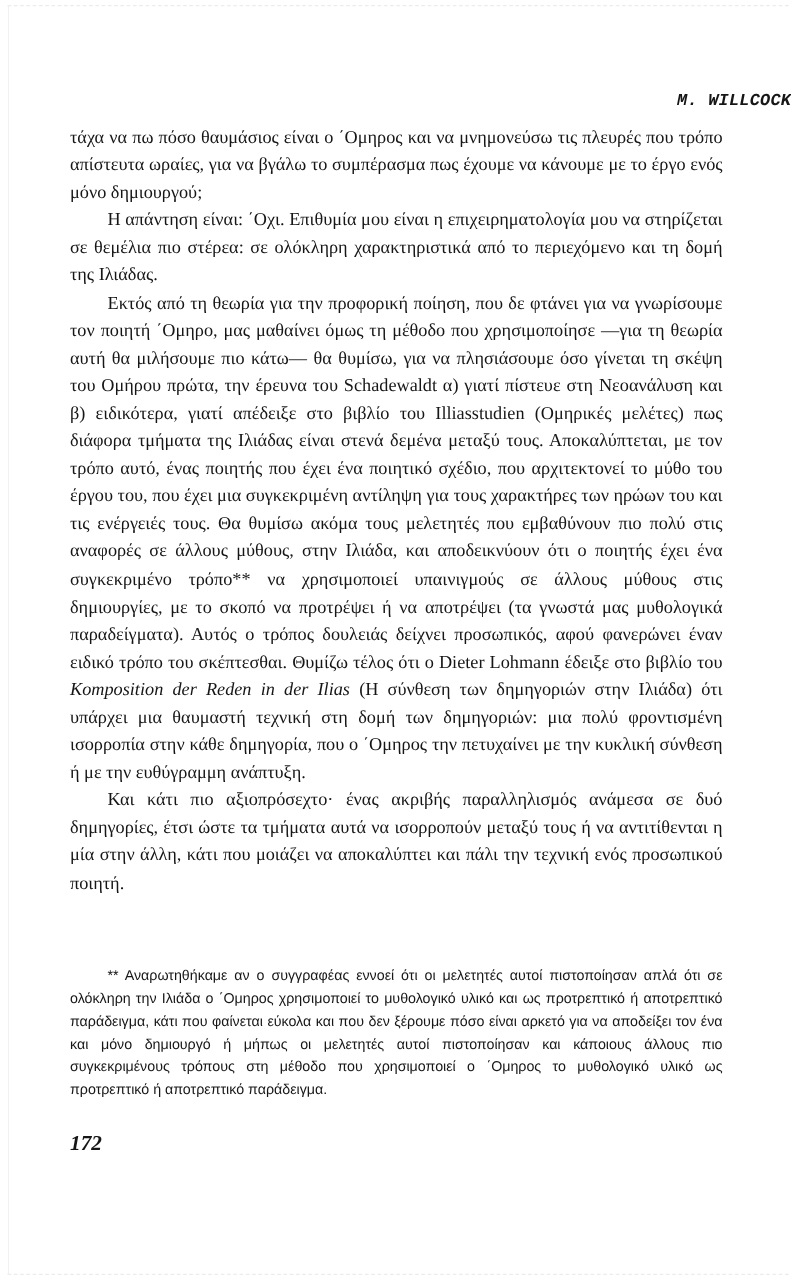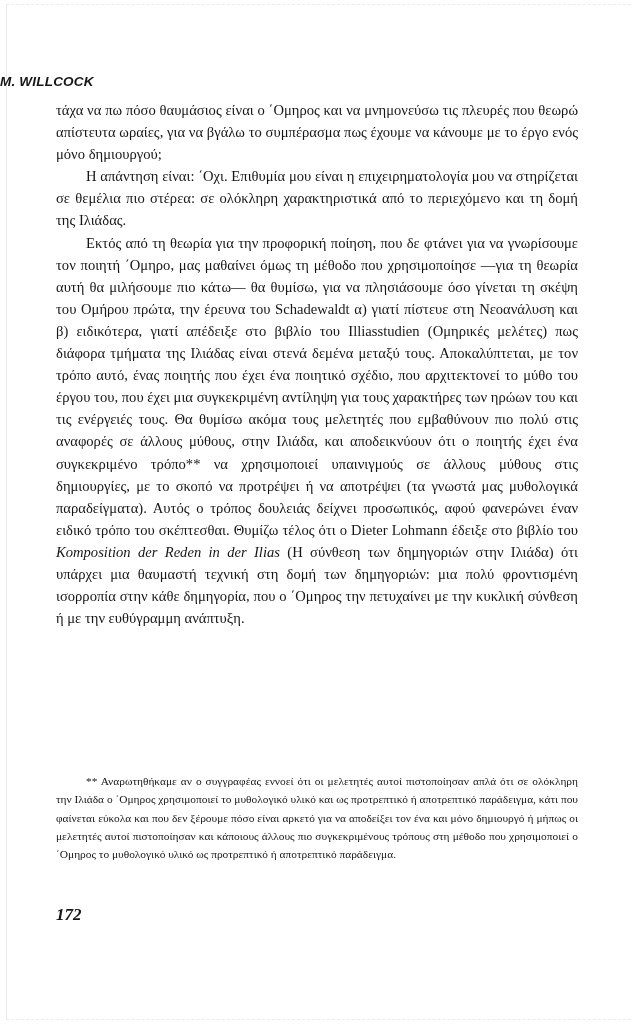--- a/index.html
+++ b/index.html
@@ -20,22 +20,22 @@
     left: 6px; top: 4px; right: 2px; bottom: 4px;
     border-left: 1px solid #ececec;
     border-top: 1px dashed #ececec;
     border-bottom: 1px dashed #ececec;
     pointer-events: none;
   }
   .running-head {
     position: absolute;
     top: 74px;
     left: 0; right: 0;
-    text-align: left;
-    font-family: Liberation Sans, sans-serif;
+    text-align: right;
+    font-family: Liberation Mono, monospace;
     font-style: italic;
     font-weight: bold;
     font-size: 13.5px;
     letter-spacing: 0.2px;
   }
   .body-text {
     position: absolute;
     top: 99px;
     left: 56px;
     width: 522px;
@@ -52,21 +52,21 @@
   }
   .body-text .it {
     font-style: italic;
     font-weight: normal;
   }
   .footnote {
     position: absolute;
     top: 772px;
     left: 56px;
     width: 522px;
-    font-family: Liberation Serif, serif;
+    font-family: Liberation Sans, sans-serif;
     font-size: 11.4px;
     line-height: 18.3px;
     text-align: justify;
     text-indent: 30px;
   }
   .page-number {
     position: absolute;
     top: 905px;
     left: 56px;
     font-family: "Liberation Serif", serif;
@@ -76,20 +76,21 @@
   }
 </style>
 </head>
 <body>
 
 <div class="page-edge"></div>
 
 <div class="running-head">M. WILLCOCK</div>
 
 <div class="body-text">
-  <p>τάχα να πω πόσο θαυμάσιος είναι ο ΄Ομηρος και να μνημονεύσω τις πλευρές που θεωρώ απίστευτα ωραίες, για να βγάλω το συμπέρασμα πως έχουμε να κάνουμε με το έργο ενός μόνο δημιουργού;</p>
+  <p>τάχα να πω πόσο θαυμάσιος είναι ο ΄Ομηρος και να μνημονεύσω τις πλευρές που τρόπο απίστευτα ωραίες, για να βγάλω το συμπέρασμα πως έχουμε να κάνουμε με το έργο ενός μόνο δημιουργού;</p>
   <p class="indent">Η απάντηση είναι: ΄Οχι. Επιθυμία μου είναι η επιχειρηματολογία μου να στηρίζεται σε θεμέλια πιο στέρεα: σε ολόκληρη χαρακτηριστικά από το περιεχόμενο και τη δομή της Ιλιάδας.</p>
   <p class="indent"><span>Εκτός από τη θεωρία για την προφορική ποίηση, που δε φτάνει για να γνωρίσουμε τον ποιητή ΄Ομηρο, μας μαθαίνει όμως τη μέθοδο που χρησιμοποίησε —για τη θεωρία αυτή θα μιλήσουμε πιο κάτω— θα θυμίσω, για να πλησιάσουμε όσο γίνεται τη σκέψη του Ομήρου πρώτα, την έρευνα του Schadewaldt α) γιατί πίστευε στη Νεοανάλυση και β) ειδικότερα, γιατί απέδειξε στο βιβλίο του Illiasstudien (Ομηρικές μελέτες) πως διάφορα τμήματα της Ιλιάδας είναι στενά δεμένα μεταξύ τους. Αποκαλύπτεται, με τον τρόπο αυτό, ένας ποιητής που έχει ένα ποιητικό σχέδιο, που αρχιτεκτονεί το μύθο του έργου του, που έχει μια συγκεκριμένη αντίληψη για τους χαρακτήρες των ηρώων του και τις ενέργειές τους. Θα θυμίσω ακόμα τους μελετητές που εμβαθύνουν πιο πολύ στις αναφορές σε άλλους μύθους, στην Ιλιάδα, και αποδεικνύουν ότι ο ποιητής έχει ένα συγκεκριμένο τρόπο** να χρησιμοποιεί υπαινιγμούς σε άλλους μύθους στις δημιουργίες, με το σκοπό να προτρέψει ή να αποτρέψει (τα γνωστά μας μυθολογικά παραδείγματα). Αυτός ο τρόπος δουλειάς δείχνει προσωπικός, αφού φανερώνει έναν ειδικό τρόπο του σκέπτεσθαι. Θυμίζω τέλος ότι ο Dieter Lohmann έδειξε στο βιβλίο του </span><span class="it">Komposition der Reden in der Ilias</span><span> (Η σύνθεση των δημηγοριών στην Ιλιάδα) ότι υπάρχει μια θαυμαστή τεχνική στη δομή των δημηγοριών: μια πολύ φροντισμένη ισορροπία στην κάθε δημηγορία, που ο ΄Ομηρος την πετυχαίνει με την κυκλική σύνθεση ή με την ευθύγραμμη ανάπτυξη.</span></p>
+  <p class="indent">Και κάτι πιο αξιοπρόσεχτο· ένας ακριβής παραλληλισμός ανάμεσα σε δυό δημηγορίες, έτσι ώστε τα τμήματα αυτά να ισορροπούν μεταξύ τους ή να αντιτίθενται η μία στην άλλη, κάτι που μοιάζει να αποκαλύπτει και πάλι την τεχνική ενός προσωπικού ποιητή.</p>
 </div>
 
 <div class="footnote">** Αναρωτηθήκαμε αν ο συγγραφέας εννοεί ότι οι μελετητές αυτοί πιστοποίησαν απλά ότι σε ολόκληρη την Ιλιάδα ο ΄Ομηρος χρησιμοποιεί το μυθολογικό υλικό και ως προτρεπτικό ή αποτρεπτικό παράδειγμα, κάτι που φαίνεται εύκολα και που δεν ξέρουμε πόσο είναι αρκετό για να αποδείξει τον ένα και μόνο δημιουργό ή μήπως οι μελετητές αυτοί πιστοποίησαν και κάποιους άλλους πιο συγκεκριμένους τρόπους στη μέθοδο που χρησιμοποιεί ο ΄Ομηρος το μυθολογικό υλικό ως προτρεπτικό ή αποτρεπτικό παράδειγμα.</div>
 
 <div class="page-number">172</div>
 
 </body></html>

